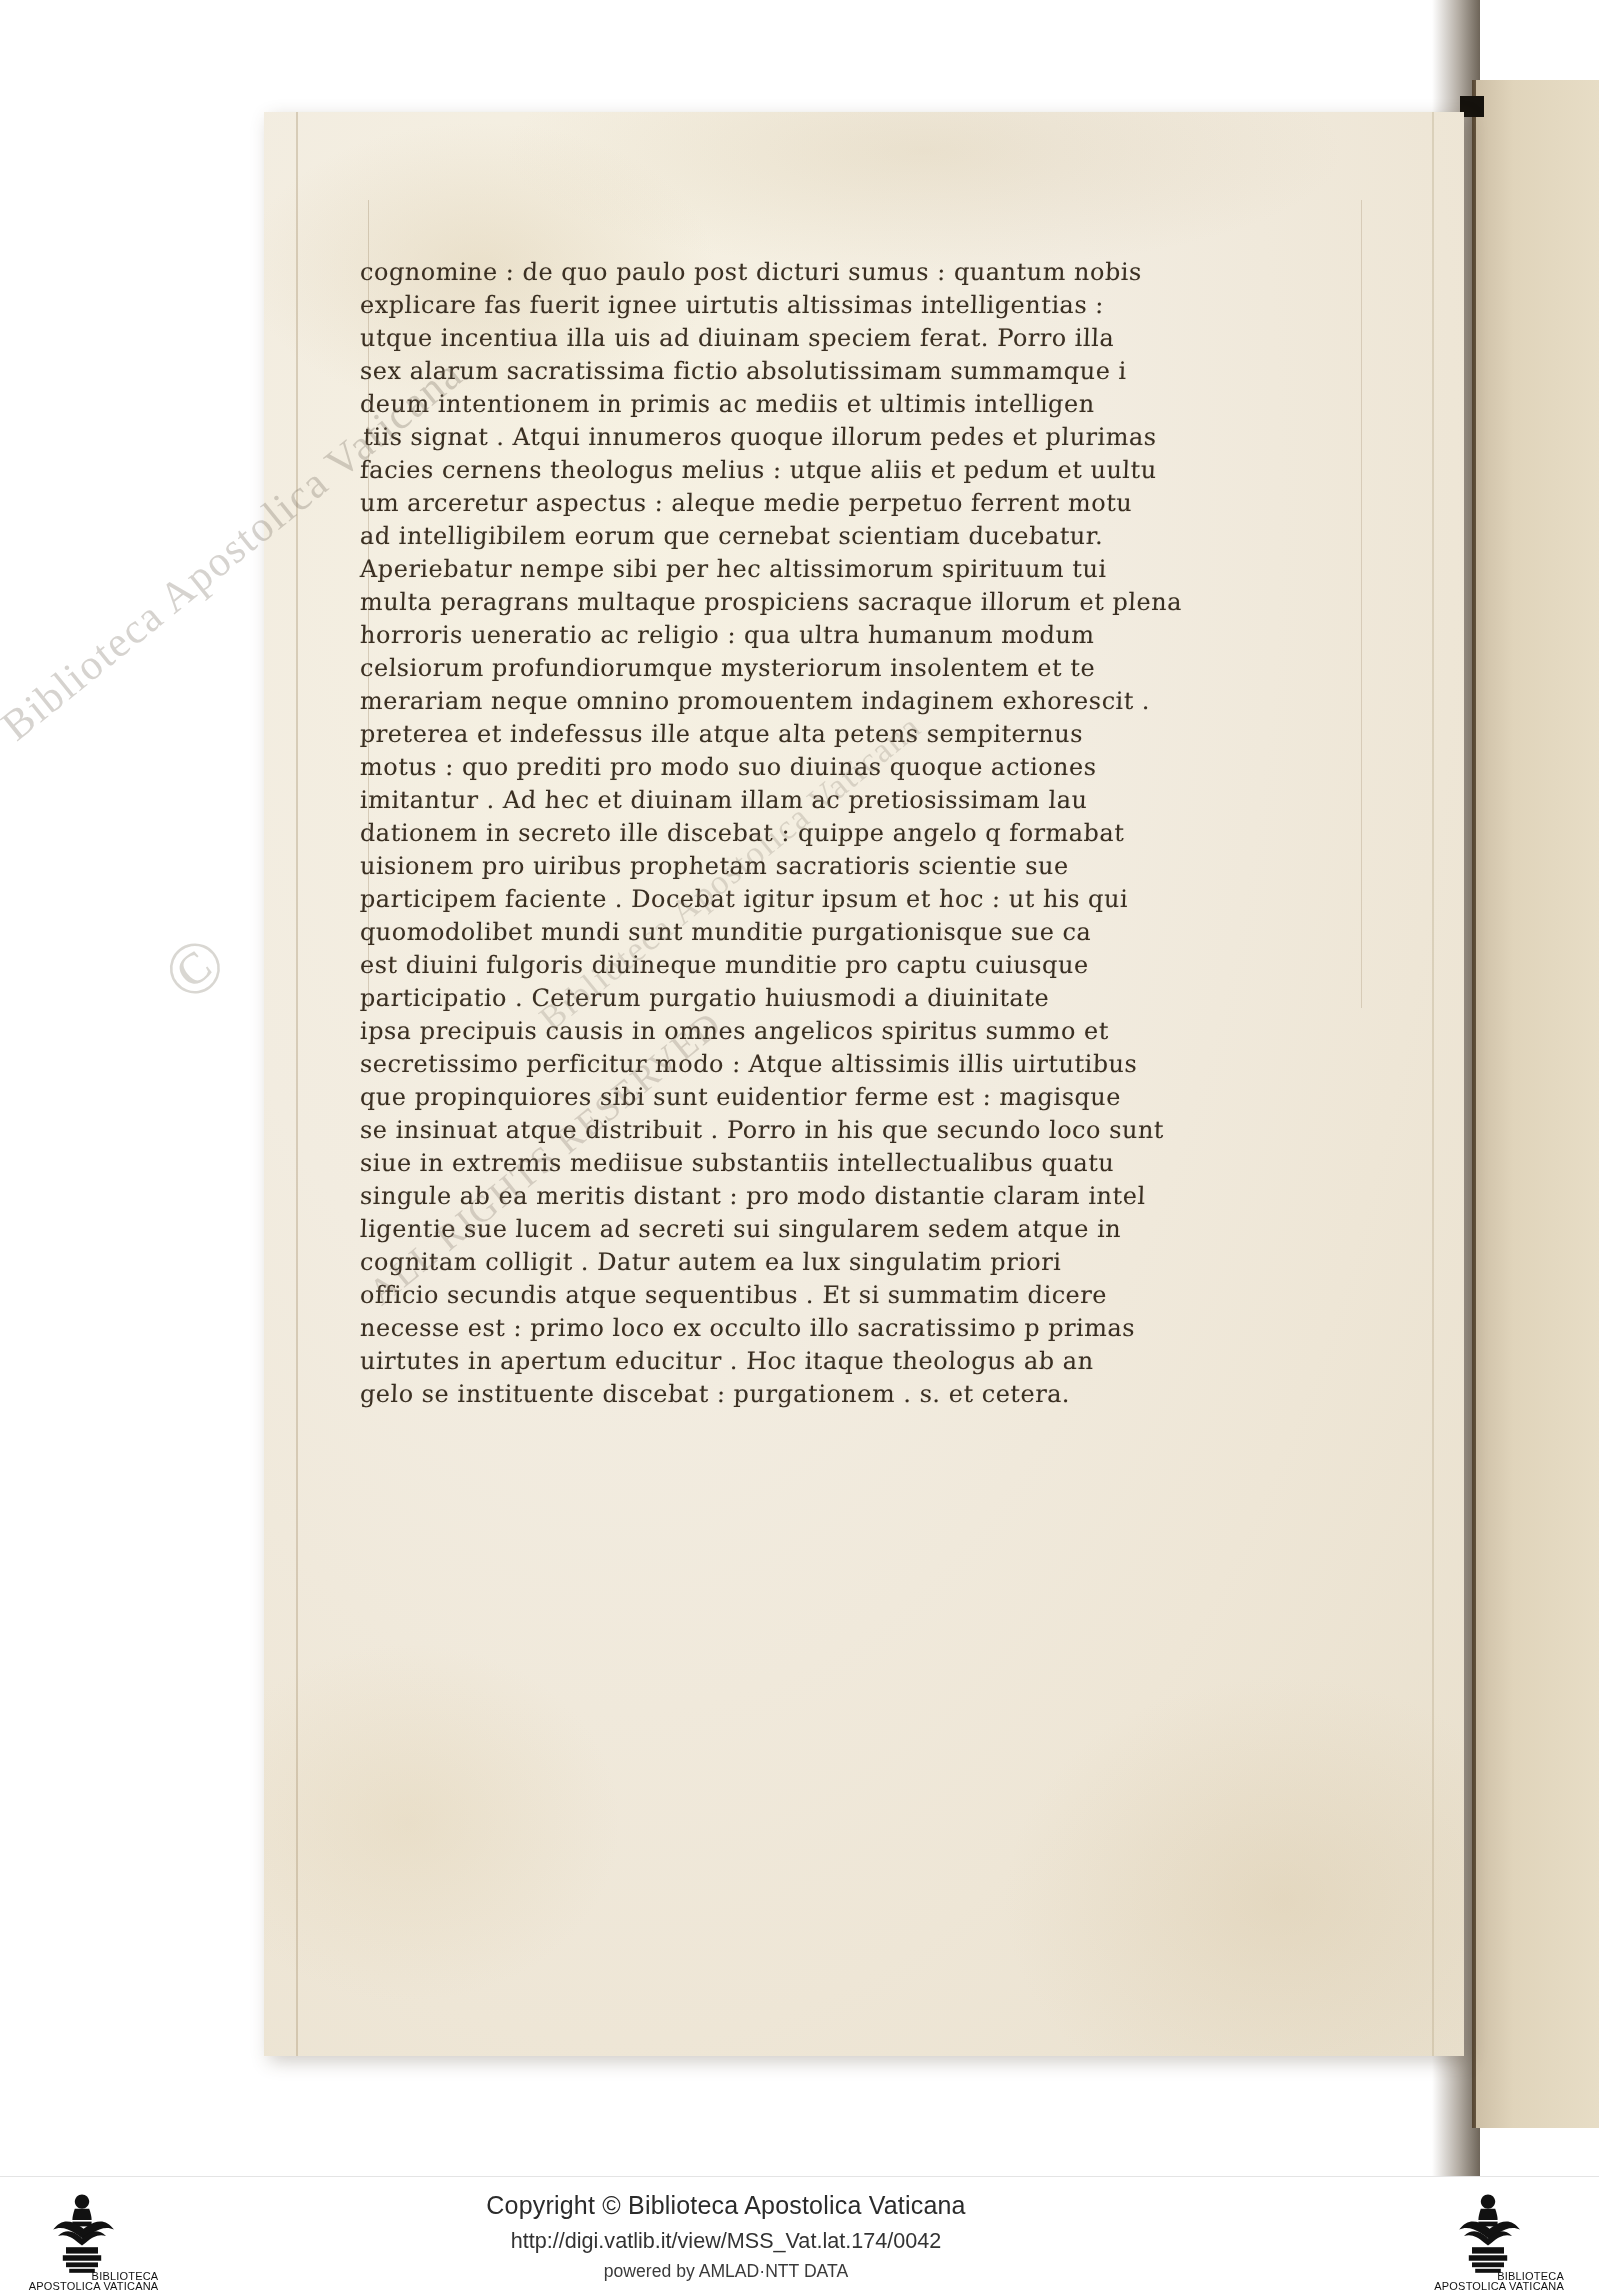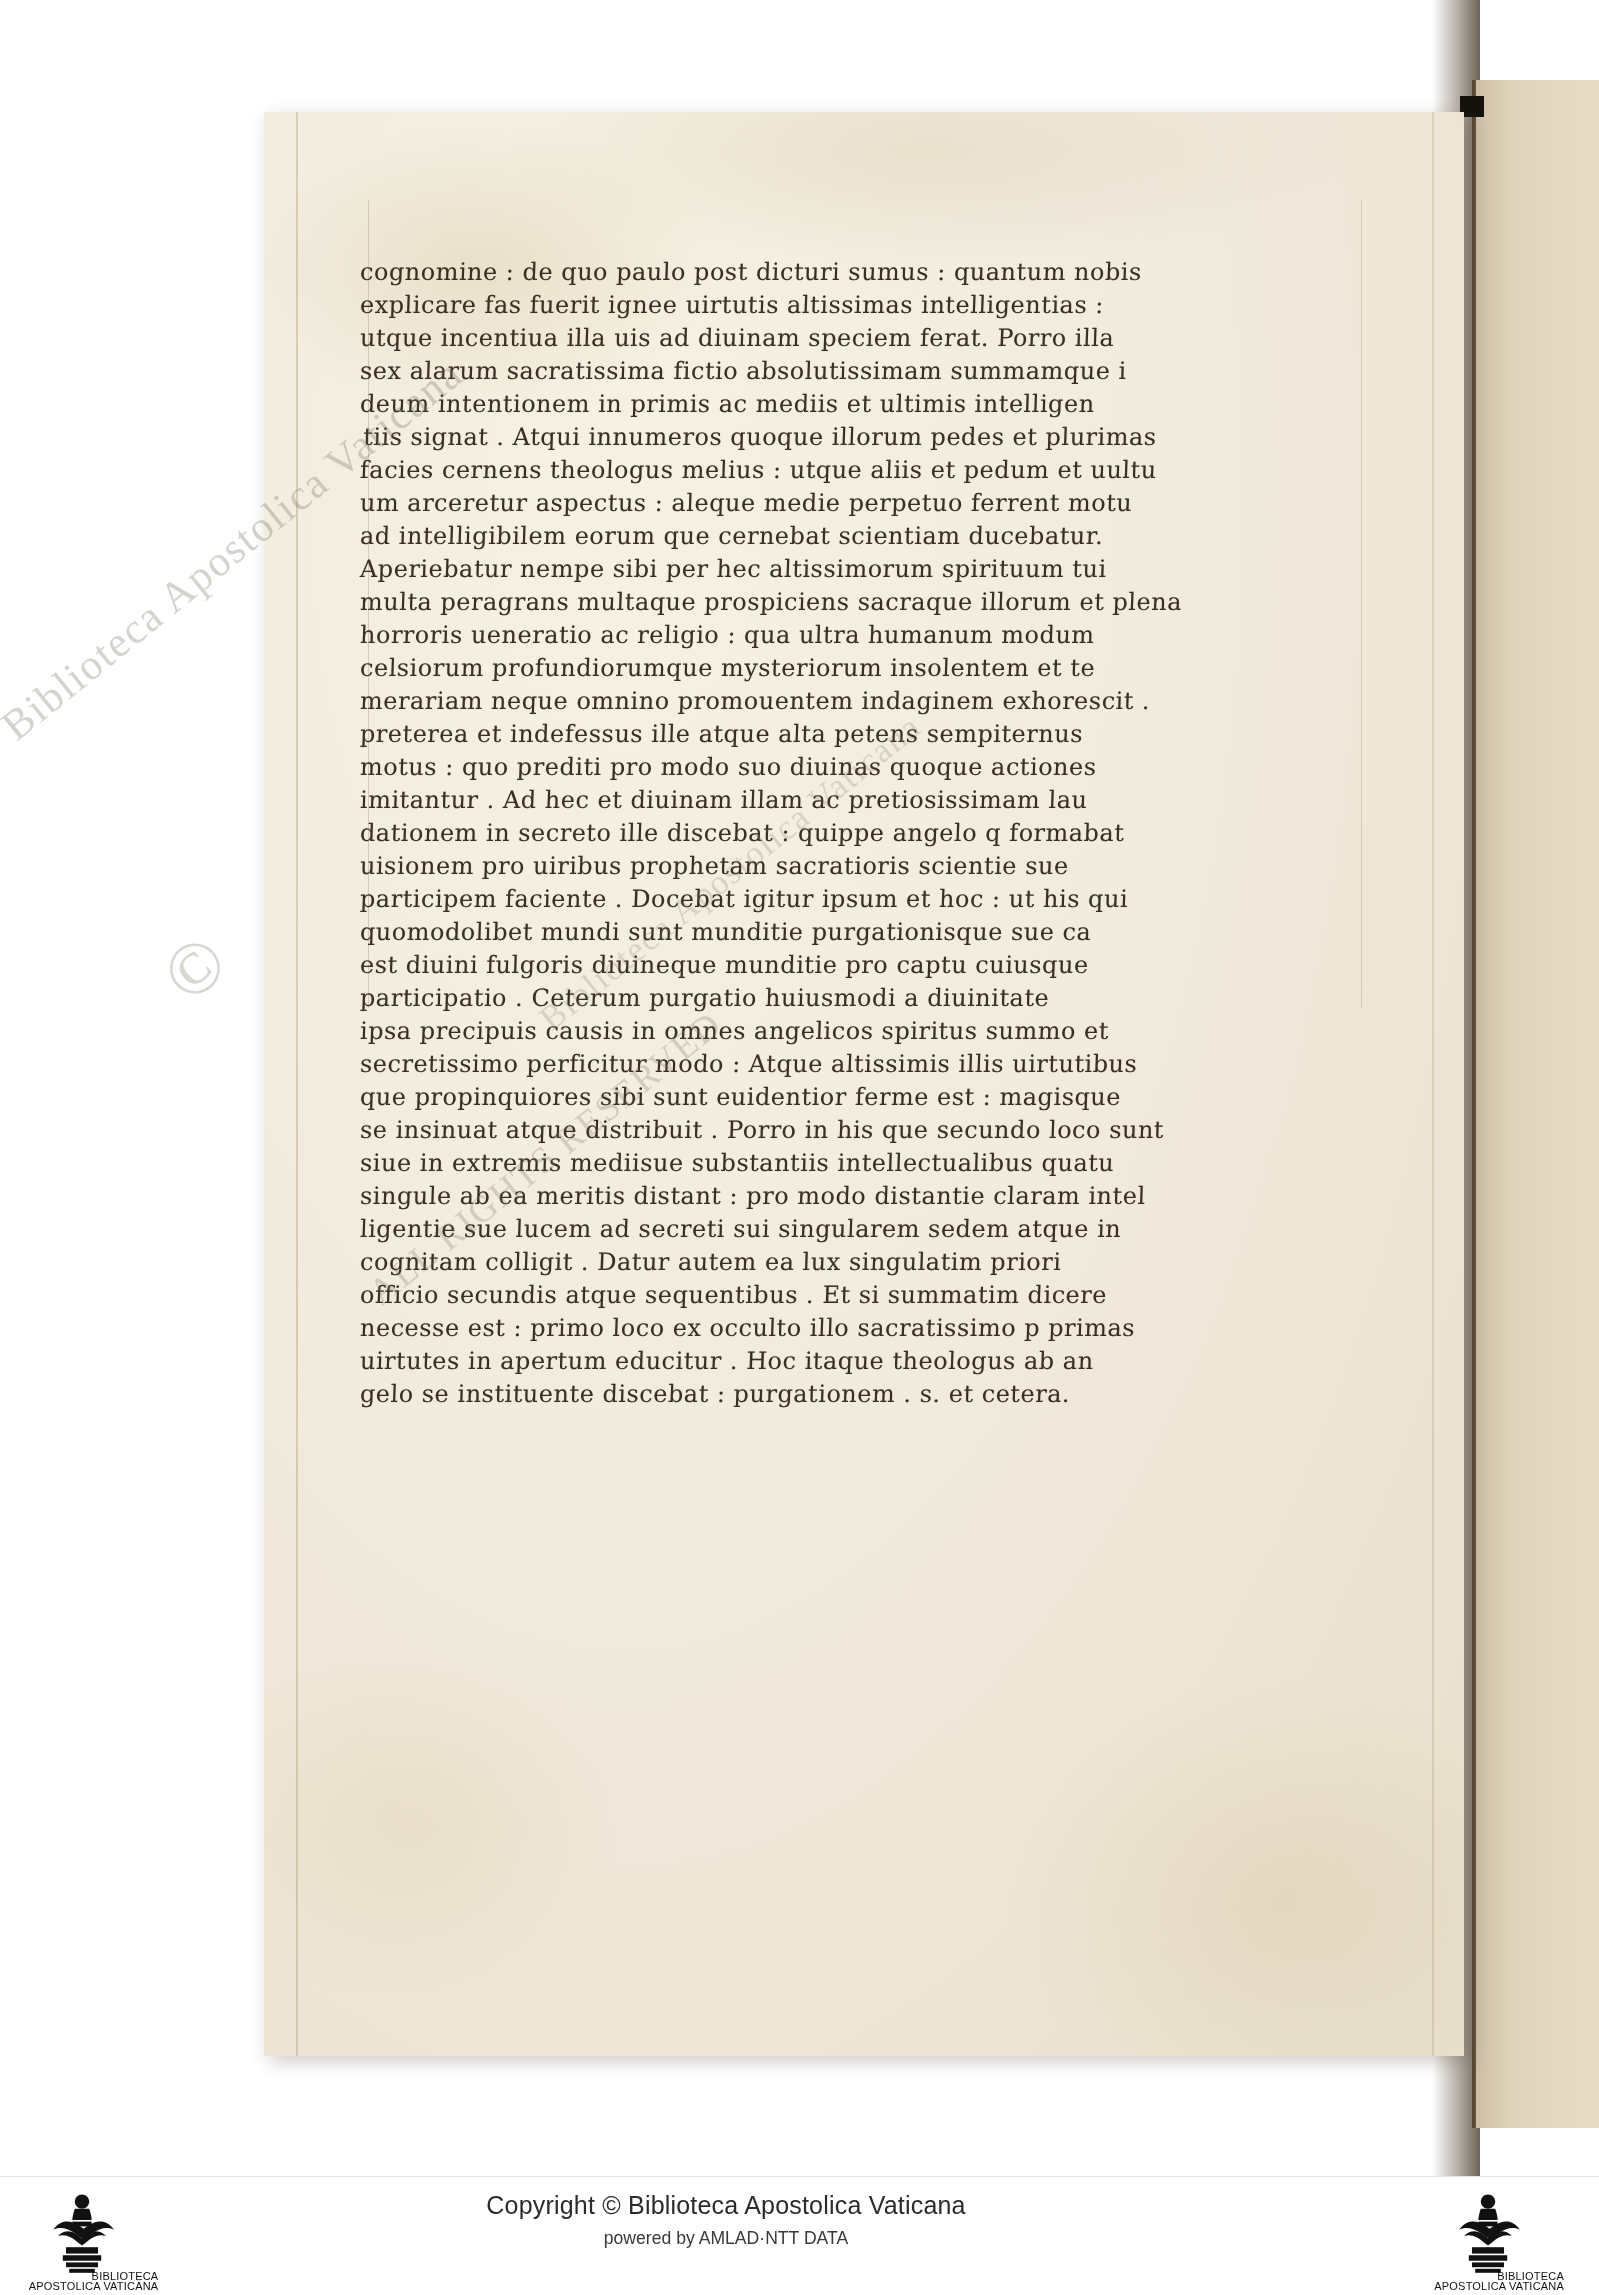--- a/index.html
+++ b/index.html
@@ -273,20 +273,21 @@
       <path d="M44 101 h32 v5 h-32z"></path>
     </g>
   </svg>
   <div class="crest-caption left">
     <div>BIBLIOTECA</div>
     <div>APOSTOLICA VATICANA</div>
   </div>
 
   <div id="footer-center">
     <div id="footer-line1">Copyright © Biblioteca Apostolica Vaticana</div>
+    <div id="footer-line2">http://digi.vatlib.it/view/MSS_Vat.lat.174/0042</div>
     <div id="footer-line3">powered by AMLAD·NTT DATA</div>
   </div>
 
   <svg class="crest right" viewBox="0 0 120 120">
     <g fill="#111">
       <path d="M60 8 c-5 0 -9 4 -9 9 0 5 4 9 9 9 5 0 9 -4 9 -9 0 -5 -4 -9 -9 -9z"></path>
       <path d="M51 26 c-2 6 -3 10 -3 14 h24 c0 -4 -1 -8 -3 -14 z"></path>
       <path d="M48 42 h24 v6 h-24z"></path>
       <path d="M24 52 c10 -14 22 -12 34 -4 l4 3 4 -3 c12 -8 24 -10 34 4 -8 -4 -18 -2 -28 5 l-10 7 -10 -7 c-10 -7 -20 -9 -28 -5z"></path>
       <path d="M30 60 c10 -10 20 -6 28 1 l2 2 2 -2 c8 -7 18 -11 28 -1 -9 -3 -17 1 -25 8 l-5 4 -5 -4 c-8 -7 -16 -11 -25 -8z"></path>

